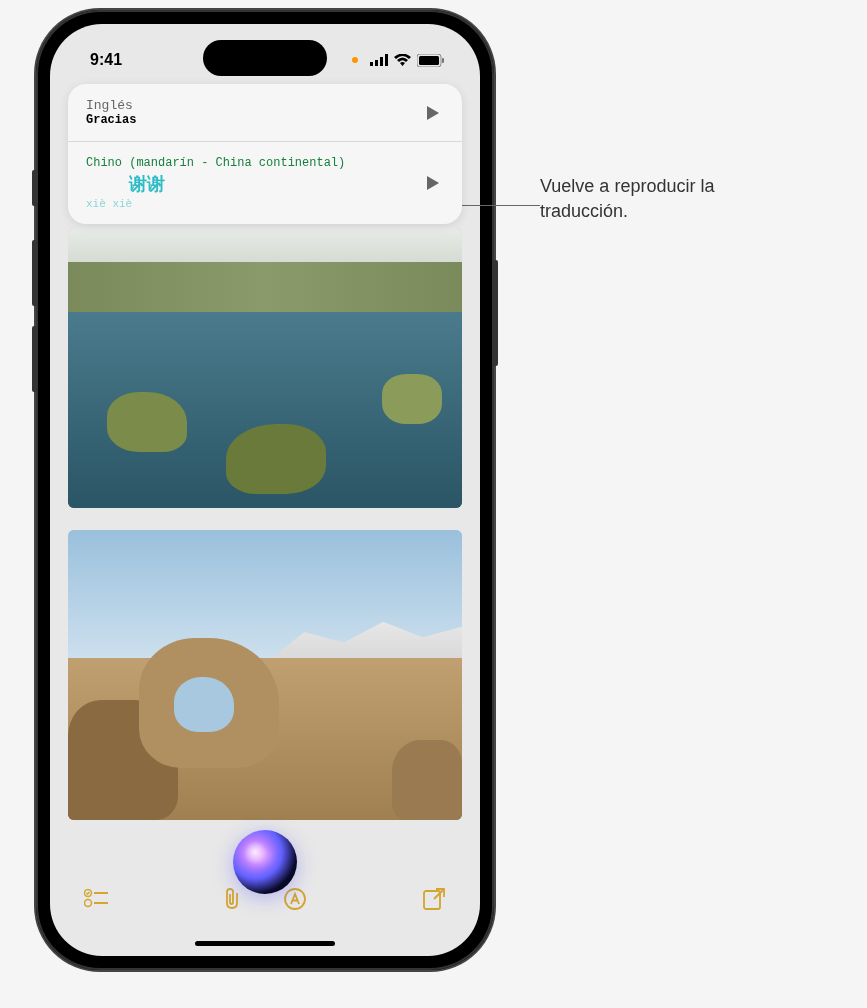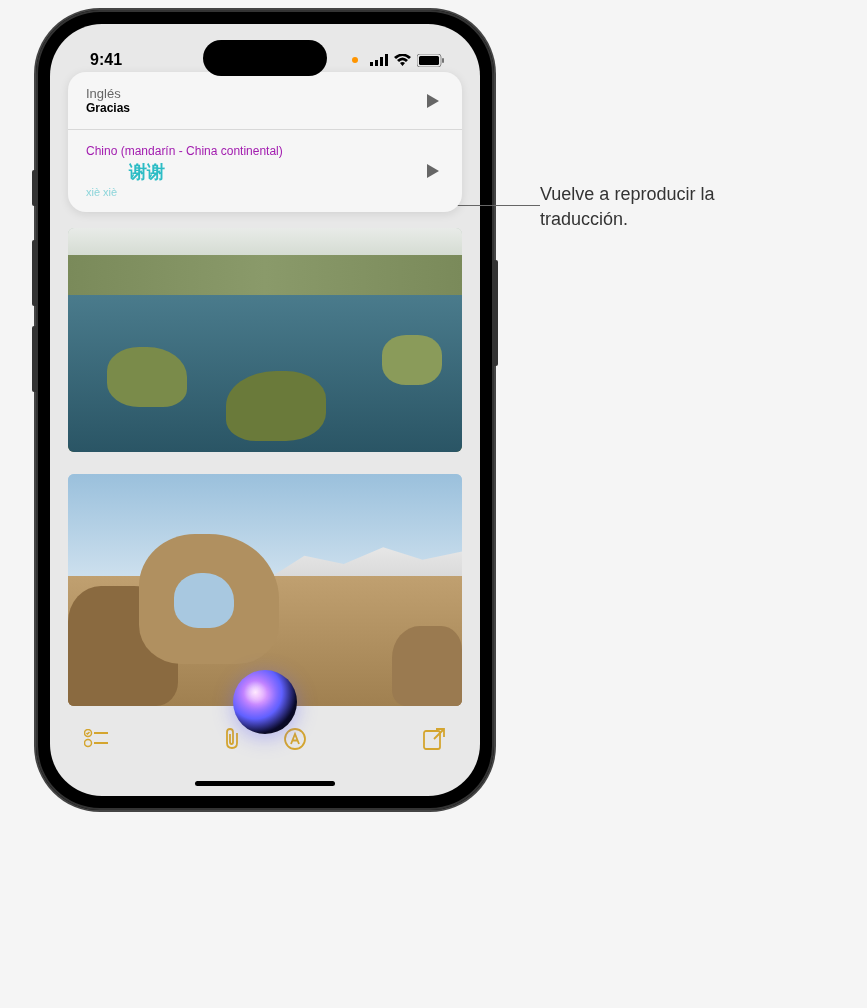--- a/index.html
+++ b/index.html
@@ -13,21 +13,21 @@
       width: 867px;
       height: 1008px;
       position: relative;
       overflow: hidden;
     }
     .phone-frame {
       position: absolute;
       left: 36px;
       top: 10px;
       width: 458px;
-      height: 800px;
+      height: 960px;
       background: #000;
       border-radius: 64px;
       padding: 14px;
       box-shadow: 0 0 0 2px #444, inset 0 0 0 2px #333;
     }
     .phone-button-left {
       position: absolute;
       left: -4px;
       width: 4px;
       background: #333;
@@ -92,29 +92,30 @@
       background: #ff9500;
       border-radius: 50%;
       margin-right: 6px;
     }
     .signal-icon, .wifi-icon, .battery-icon {
       display: inline-flex;
       align-items: center;
     }
     .translation-card {
       position: absolute;
-      top: 48px;
+      top: 60px;
       left: 18px;
       right: 18px;
       background: #f6f6f6;
       border-radius: 18px;
       padding: 0;
       z-index: 40;
       box-shadow: 0 2px 10px rgba(0,0,0,0.1);
       overflow: hidden;
+      font-family: Liberation Mono, monospace;
     }
     .card-section {
       padding: 14px 18px;
       display: flex;
       align-items: center;
       justify-content: space-between;
       gap: 12px;
     }
     .card-section.top {
       border-bottom: 1px solid rgba(0,0,0,0.12);
@@ -128,21 +129,21 @@
       font-weight: 400;
     }
     .source-text {
       font-size: 12px;
       font-weight: 600;
       color: #000;
       margin-top: 0px;
     }
     .target-lang-label {
       font-size: 12px;
-      color: #a21caf;
+      color: #15803d;
       font-weight: 500;
     }
     .target-text {
       font-size: 18px;
       font-weight: 600;
       color: #2dbcc5;
       margin-top: 2px;
       margin-left: 43px;
     }
     .target-romanization {
@@ -262,21 +263,21 @@
       transform: translateX(-50%);
       width: 140px;
       height: 5px;
       background: #000;
       border-radius: 3px;
       z-index: 70;
     }
     .callout {
       position: absolute;
       left: 540px;
-      top: 182px;
+      top: 174px;
       display: flex;
       align-items: flex-start;
     }
     .callout-line {
       position: absolute;
       left: 444px;
       top: 205px;
       width: 96px;
       height: 1px;
       background: #666;

